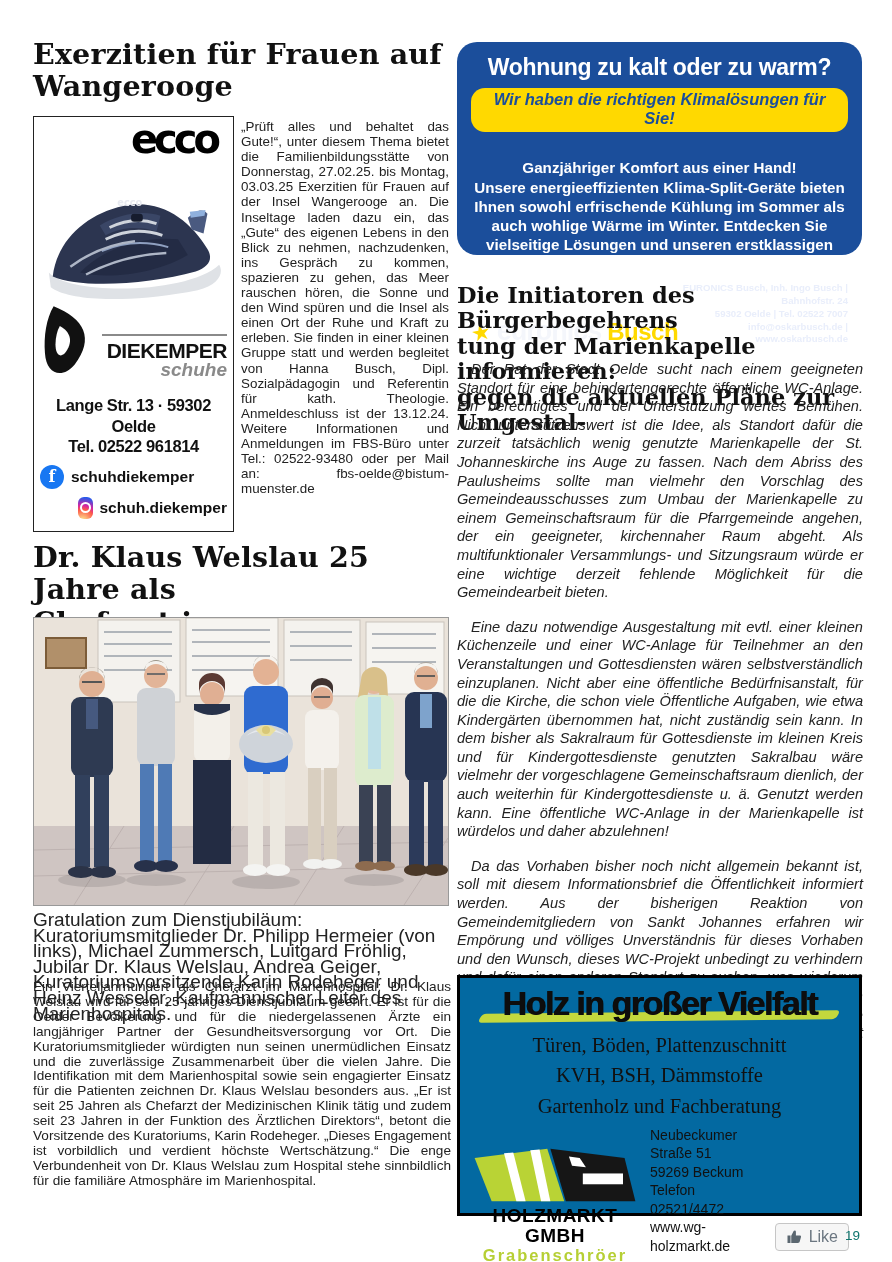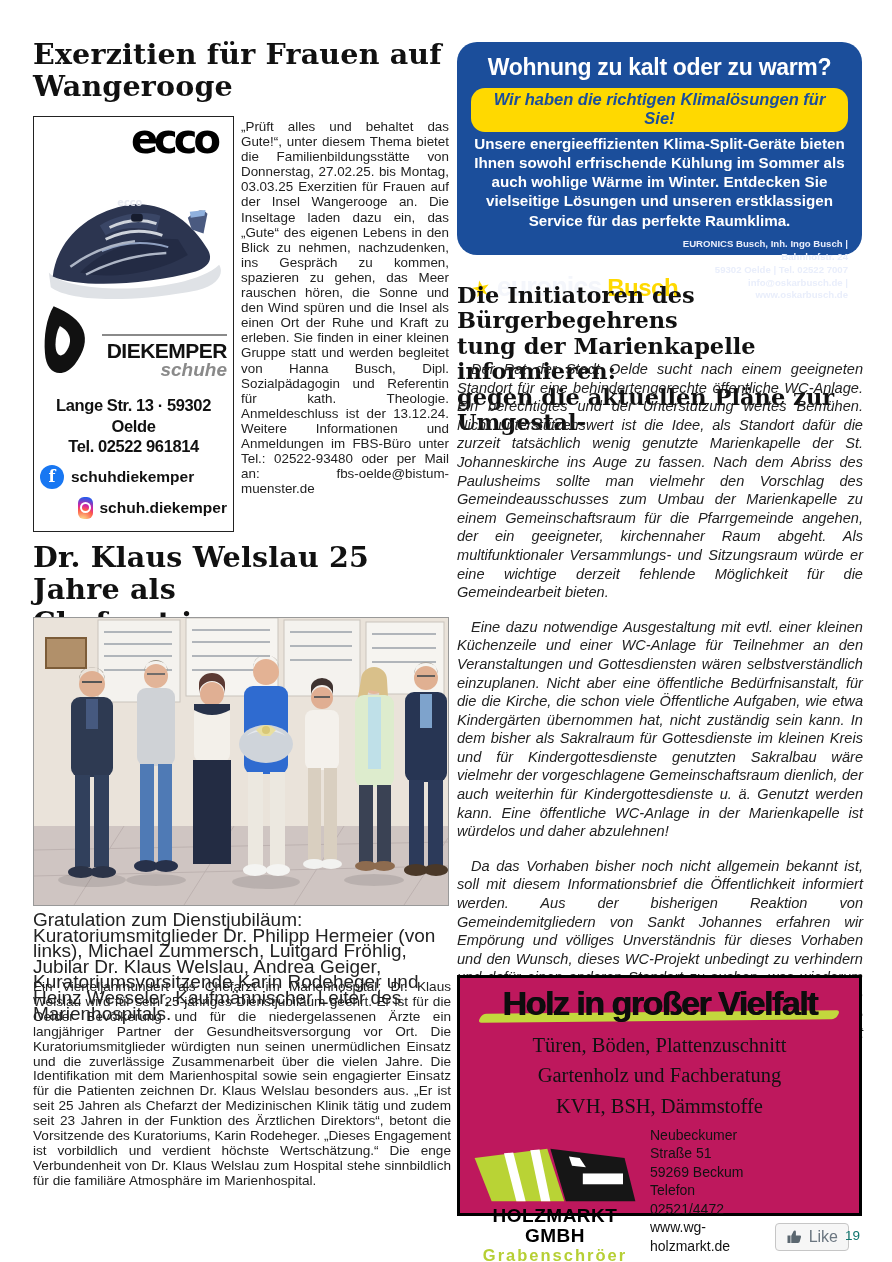--- a/index.html
+++ b/index.html
@@ -65,34 +65,34 @@
     display:flex; align-items:center; justify-content:center; }
   .ig-icon .ring { width:11px; height:11px; border:2px solid #fff; border-radius:50%; }
 
   
   .ad-euronics {
     background:#1b4e9b; border-radius:20px; color:#fff; padding:10px 14px 8px 14px;
     display:flex; flex-direction:column;
   }
   .eur-headline { text-align:center; font-weight:bold; font-size:23px; letter-spacing:-0.3px; margin-top:2px; }
   .eur-pill {
-    margin:7px auto 0 auto; background:#ffd900; border-radius:14px; padding:2px 16px 4px 16px;
+    margin:7px auto 17px auto; background:#ffd900; border-radius:14px; padding:2px 16px 4px 16px;
     color:#1b4e9b; font-style:italic; font-weight:bold; font-size:16.5px; text-align:center;
   }
   .eur-lead { text-align:center; font-weight:bold; font-size:15.2px; margin-top:10px; }
   .eur-body { text-align:center; font-weight:bold; font-size:15.2px; line-height:1.26; margin-top:2px; }
   .eur-bottom { display:flex; align-items:flex-end; justify-content:space-between; margin-top:8px; }
   .eur-logo { display:flex; align-items:baseline; gap:6px; }
   .eur-star { color:#ffd900; font-size:22px; transform:rotate(-12deg); display:inline-block; }
   .eur-name { font-weight:bold; font-size:27px; letter-spacing:-1px; color:#f4f6fb; line-height:1; }
   .eur-busch { font-weight:bold; font-size:24px; color:#ffd900; line-height:1; letter-spacing:-0.5px; }
   .eur-contact { text-align:right; font-weight:bold; font-size:9.6px; line-height:1.35; color:#e9eefb; }
 
   
-  .ad-holz { border:3px solid #000; background:#be185d; padding:6px 10px; }
+  .ad-holz { border:3px solid #000; background:#0369a1; padding:6px 10px; }
   .holz-head-wrap { position:relative; text-align:center; margin-top:2px; }
   .holz-swoosh { position:absolute; left:3%; right:3%; bottom:1px; height:9px;
     background:#c3d83d; transform:skewX(-30deg) rotate(-0.6deg); border-radius:4px; }
   .holz-headline { position:relative; font-weight:bold; font-size:34px; letter-spacing:-1.5px;
     color:#0d0d0d; text-shadow:0.8px 0 0 #0d0d0d; line-height:1.05; }
   .holz-lines { text-align:center; font-family:"Liberation Serif", serif; font-size:20.5px;
     line-height:1.5; color:#111; margin-top:8px; }
   .holz-lines span { display:block; }
   .holz-bottom { display:flex; align-items:flex-end; gap:10px; margin-top:4px; }
   .holz-logo-block { text-align:center; width:205px; }
@@ -289,20 +289,21 @@
     </svg>
   </div>
 
   <div class="caption abs" style="left:33px; top:912px; width:418px;">Gratulation zum Dienstjubiläum: Kuratoriumsmitglieder Dr. Philipp Hermeier (von links), Michael Zummersch, Luitgard Fröhlig, Jubilar Dr. Klaus Welslau, Andrea Geiger, Kuratoriumsvorsitzende Karin Rodeheger und Heinz Wesseler, Kaufmännischer Leiter des Marienhospitals.</div>
 
   <div class="bodycopy-wide abs" style="left:33px; top:980px; width:418px;">Ein Vierteljahrhundert als Chefarzt im Marienhospital: Dr. Klaus Welslau wird für sein 25-jähriges Dienstjubiläum geehrt. Er ist für die Oelder Bevölkerung und für die niedergelassenen Ärzte ein langjähriger Partner der Gesundheitsversorgung vor Ort. Die Kuratoriumsmitglieder würdigten nun seinen unermüdlichen Einsatz und die zuverlässige Zusammenarbeit über die vielen Jahre. Die Identifikation mit dem Marienhospital sowie sein engagierter Einsatz für die Patienten zeichnen Dr. Klaus Welslau besonders aus. „Er ist seit 25 Jahren als Chefarzt der Medizinischen Klinik tätig und zudem seit 23 Jahren in der Funktion des Ärztlichen Direktors“, betont die Vorsitzende des Kuratoriums, Karin Rodeheger. „Dieses Engagement ist vorbildlich und verdient höchste Wertschätzung.“ Die enge Verbundenheit von Dr. Klaus Welslau zum Hospital stehe sinnbildlich für die familiäre Atmosphäre im Marienhospital.</div>
 
   <div class="ad-euronics abs" style="left:457px; top:42px; width:405px; height:213px;">
     <div class="eur-headline">Wohnung zu kalt oder zu warm?</div>
     <div class="eur-pill">Wir haben die richtigen Klimalösungen für Sie!</div>
+    <div class="eur-lead">Ganzjähriger Komfort aus einer Hand!</div>
     <div class="eur-body">Unsere energieeffizienten Klima-Split-Geräte bieten Ihnen sowohl erfrischende Kühlung im Sommer als auch wohlige Wärme im Winter. Entdecken Sie vielseitige Lösungen und unseren erstklassigen Service für das perfekte Raumklima.</div>
     <div class="eur-bottom">
       <div class="eur-logo">
         <span class="eur-star">★</span>
         <span class="eur-name">euronics</span>
         <span class="eur-busch">Busch</span>
       </div>
       <div class="eur-contact">
         <div>EURONICS Busch, Inh. Ingo Busch | Bahnhofstr. 24</div>
         <div>59302 Oelde | Tel. 02522 7007</div>
@@ -323,22 +324,22 @@
     <p>Da das Vorhaben bisher noch nicht allgemein bekannt ist, soll mit diesem Informationsbrief die Öffentlichkeit informiert werden. Aus der bisherigen Reaktion von Gemeindemitgliedern von Sankt Johannes erfahren wir Empörung und völliges Unverständnis für dieses Vorhaben und den Wunsch, dieses WC-Projekt unbedingt zu verhindern und dafür einen anderen Standort zu suchen, was wiederum nicht die Aufgabe unserer Kirchengemeinde sein kann. Durch die Sammlung von Unterschriften, hoffen wir eine starke Unterstützung zu finden, zumal diese Pläne noch nicht entschieden sind.</p>
   </div>
 
   <div class="ad-holz abs" style="left:457px; top:975px; width:405px; height:241px;">
     <div class="holz-head-wrap">
       <div class="holz-swoosh"></div>
       <div class="holz-headline">Holz in großer Vielfalt</div>
     </div>
     <div class="holz-lines">
       <span>Türen, Böden, Plattenzuschnitt</span>
+      <span>KVH, BSH, Dämmstoffe</span>
       <span>Gartenholz und Fachberatung</span>
-      <span>KVH, BSH, Dämmstoffe</span>
     </div>
     <div class="holz-bottom">
       <div class="holz-logo-block">
         <svg width="170" height="62" viewBox="0 0 220 80" style="display:block; margin:0 auto;">
           <polygon points="6,18 100,6 122,74 28,74" fill="#b9d335"></polygon>
           <polygon points="44,12 56,11 72,74 60,74" fill="#fff"></polygon>
           <polygon points="78,8 90,7 104,74 92,74" fill="#fff"></polygon>
           <polygon points="104,6 200,18 214,74 124,74" fill="#161616"></polygon>
           <rect x="146" y="38" width="52" height="14" fill="#fff"></rect>
           <polygon points="128,16 142,18 150,30 132,28" fill="#fff"></polygon>

